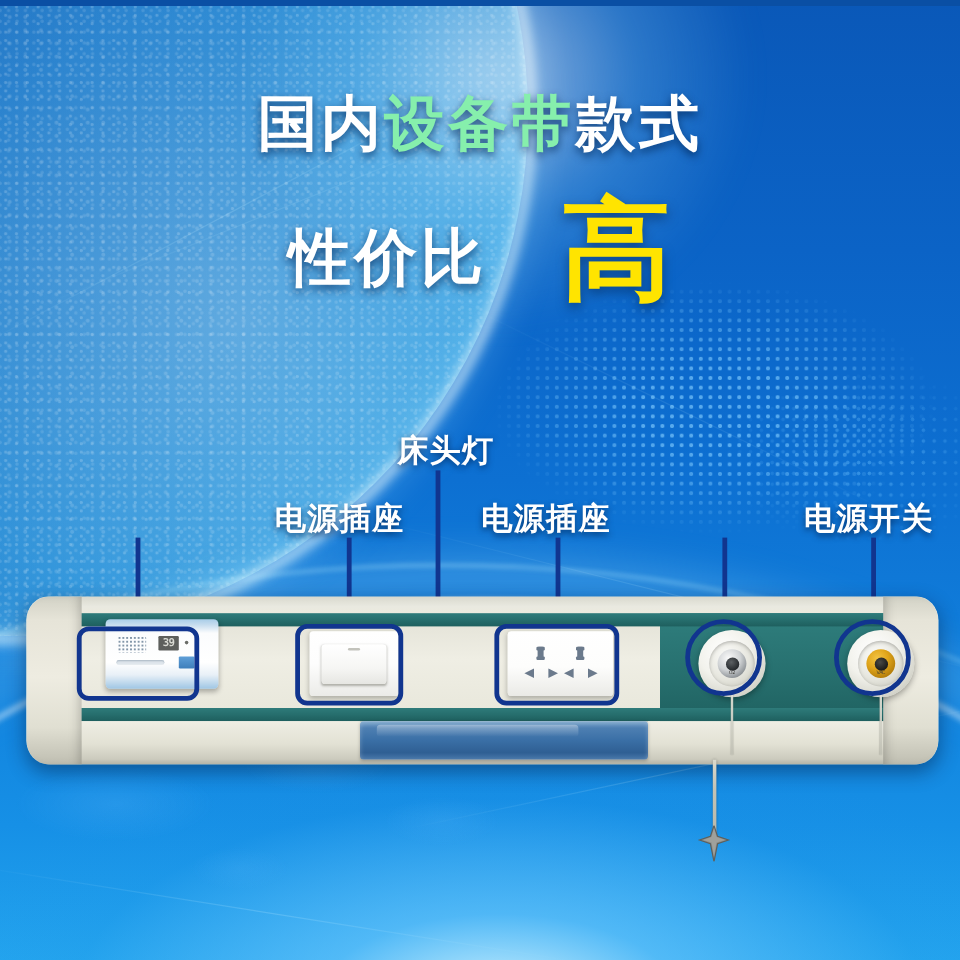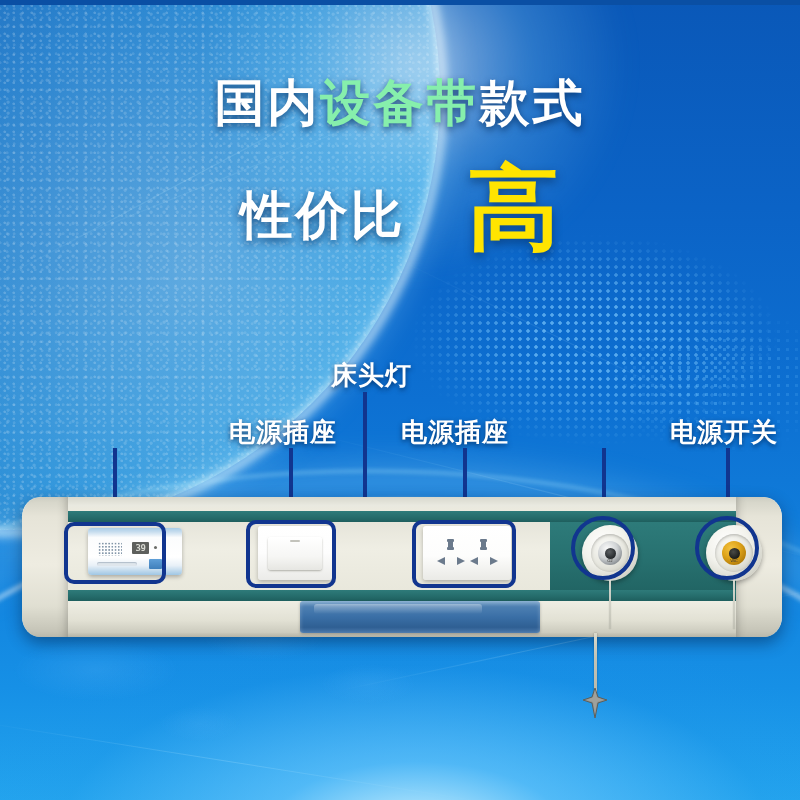--- a/index.html
+++ b/index.html
@@ -221,21 +221,21 @@
     position:absolute; left:44px; top:104px; width:234px; height:32px;
     background:linear-gradient(180deg,#efeee4 0%,#e2e1d4 60%,#cbcabd 100%);
   }
   .lamp-shade-r{
     position:absolute; left:518px; top:104px; width:198px; height:32px;
     background:linear-gradient(180deg,#efeee4 0%,#e2e1d4 60%,#cbcabd 100%);
   }
 
   
   .intercom{
-    position:absolute; left:66px; top:31px; width:94px; height:47px;
+    position:absolute; left:66px; top:19px; width:94px; height:58px;
     border-radius:4px;
     background:linear-gradient(180deg,#a8cde8 0%, #c6dcee 8%, #fbfcfd 20%, #ffffff 62%, #e8f0f7 80%, #9fc6e4 100%);
     box-shadow:0 2px 4px rgba(0,0,0,.28);
     overflow:hidden;
   }
   .ic-grille{
     position:absolute; left:10px; top:14px; width:24px; height:14px;
     background-image:radial-gradient(circle, rgba(90,115,140,.75) 0 .8px, transparent 1.1px);
     background-size:3.2px 3.2px;
     border-radius:2px;

